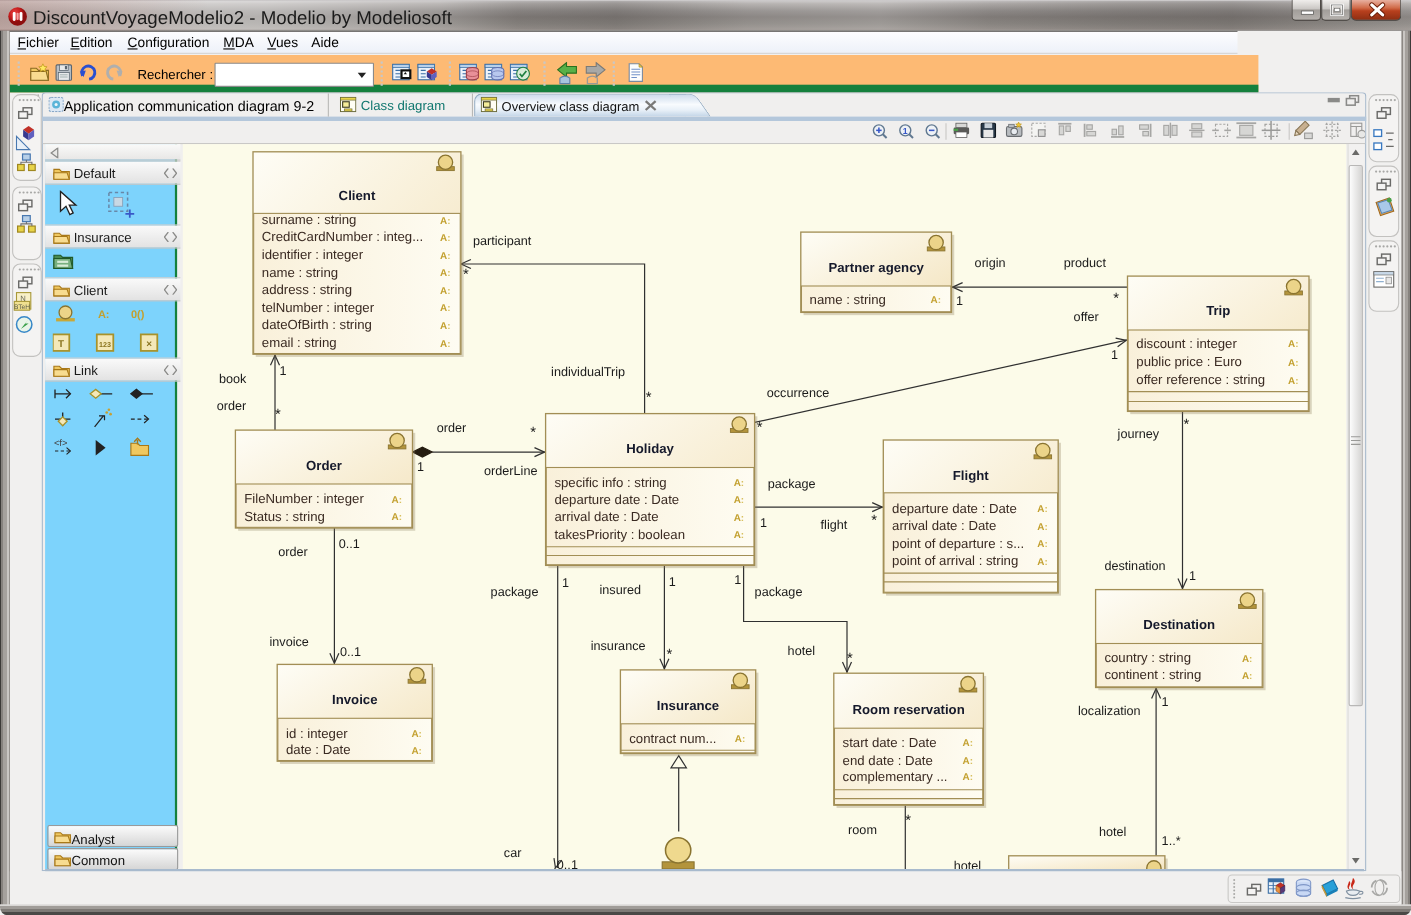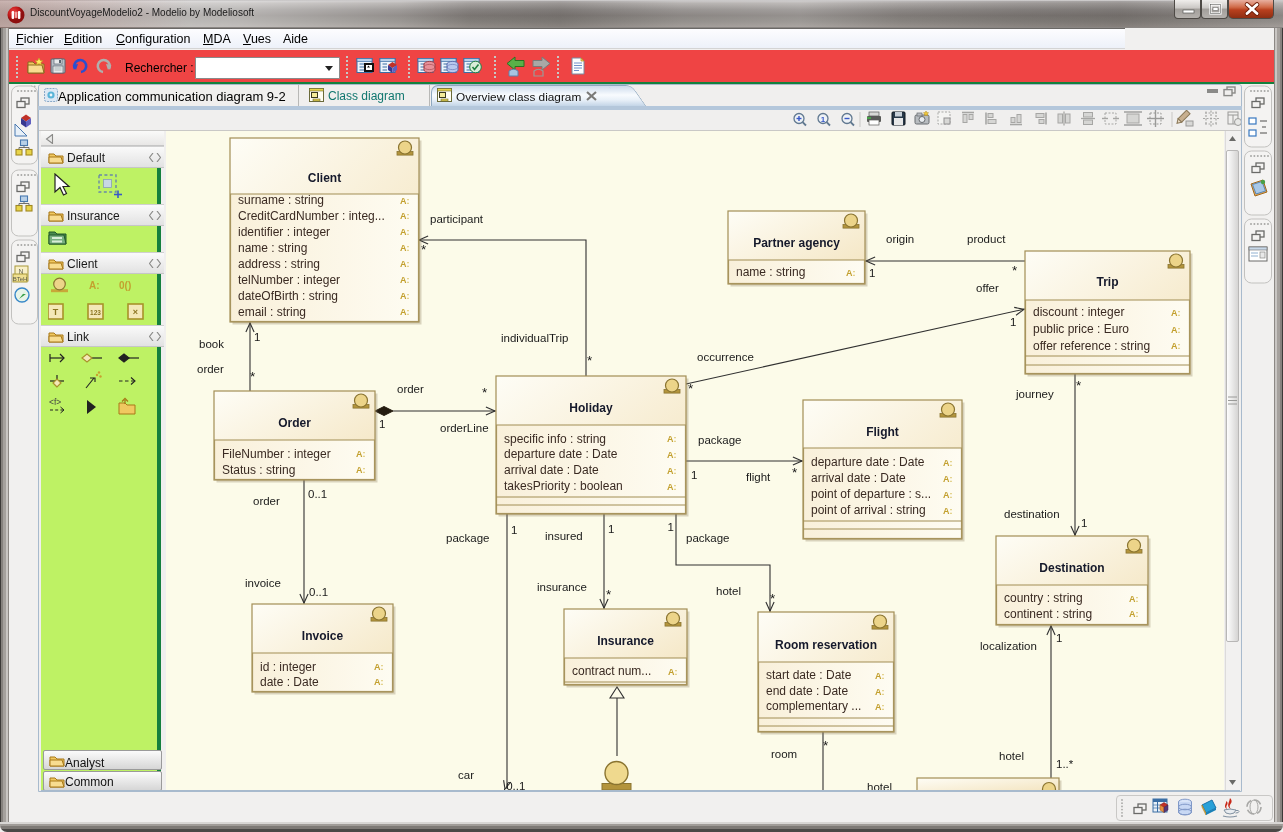--- a/index.html
+++ b/index.html
@@ -9,29 +9,29 @@
 #titletint{left:0;top:0;width:190px;height:28px;background:linear-gradient(90deg,rgba(145,75,65,0.30),rgba(145,75,65,0))}
 #borderL{left:0;top:28px;width:9px;height:796px;background:linear-gradient(90deg,#3c3a38 0 1px,#86827e 1px 3px,#a5a19d 3px 6px,#c9c6c3 6px 8px,#8c8884 8px 9px)}
 #borderR{left:1274px;top:28px;width:9px;height:796px;background:linear-gradient(90deg,#8c8884 0 1px,#c9c6c3 1px 3px,#a5a19d 3px 6px,#86827e 6px 8px,#3c3a38 8px 9px)}
 #borderB{left:0;top:822px;width:1283px;height:10px;background:linear-gradient(#d8d6d4 0 2px,#a09c98 2px 4px,#7e7a76 4px 7px,#4a4846 7px 10px);border-radius:0 0 7px 7px}
 .wbtn{top:0;height:19px;border:1px solid #4e4a46;border-top:none;color:#fff;text-align:center;font-weight:bold}
 #btnmin{left:1174px;width:27px;border-radius:0 0 4px 4px;background:linear-gradient(#f0eeec 0%,#cac7c4 45%,#a29e9a 50%,#b5b1ad 100%)}
 #btnmax{left:1201px;width:27px;border-radius:0 0 4px 4px;background:linear-gradient(#f0eeec 0%,#cac7c4 45%,#a29e9a 50%,#b5b1ad 100%)}
 #btncls{left:1228px;width:46px;border-radius:0 0 5px 5px;background:linear-gradient(#e8b0a0 0%,#d06a48 40%,#b8401e 55%,#8e2e12 100%)}
 #menubar{left:9px;top:28px;width:1116px;height:21px;background:linear-gradient(#fdfdff,#edf1f9);border-top:1px solid #6a6866;border-bottom:1px solid #d4d4d4}
 .mitem{position:absolute;top:3px;font-size:12.5px;color:#000}
-#toolbar{left:9px;top:50px;width:1265px;height:34px;background:#ef4444;border-bottom:2px solid #15803d}
+#toolbar{left:9px;top:50px;width:1135px;height:34px;background:#fdba74;border-bottom:7px solid #15803d}
 #combo{left:186px;top:7px;width:145px;height:22px;background:#fff;border:1px solid #8a8a8a;border-radius:1px}
 .vsep{position:absolute;top:6px;width:2px;height:22px;border-left:2px dotted #c8c7c5}
 #editor{left:38px;top:84px;width:1204px;height:708px;background:#f0efee;border:1px solid #a8bacd;border-radius:3px 3px 0 0}
 #tabband{left:38px;top:106px;width:1204px;height:4px;background:#b4c7db}
 .tab{position:absolute;top:85px;height:21px;font-size:12px;color:#111}
 #tab3{background:linear-gradient(#cddbec 0%,#f8fbfe 45%,#e8f0f8 70%,#c3d5e7 100%);border:1px solid #8ea8c0;border-bottom:none;border-radius:7px 14px 0 0}
 #edtools{left:39px;top:110px;width:1202px;height:21px;background:#f0efee;border-bottom:1px solid #c9c8c6}
-#palette{left:41px;top:131px;width:120px;height:659px;background:#bef264;border-right:4px solid #15803d}
+#palette{left:41px;top:131px;width:120px;height:659px;background:#7dd3fc;border-right:2px solid #15803d}
 .phead{position:absolute;left:0;width:123px;height:22px;background:linear-gradient(#fafafa,#e2e2e2);border-top:1px solid #d0d0d0;border-bottom:1px solid #c6c6c6;font-size:12px;color:#1a1a1a}
 .pbar{position:absolute;left:2px;width:119px;height:20px;background:linear-gradient(#fbfbfb,#d6d6d6);border:1px solid #9a9a9a;border-radius:2px;font-size:12px;color:#111}
 #vscroll{left:1225px;top:131px;width:15px;height:659px;background:#f2f1f0;border-left:1px solid #dcdbda}
 #vthumb{left:1226px;top:150px;width:13px;height:492px;background:linear-gradient(90deg,#fdfdfd,#d5d4d3);border:1px solid #b8b7b6;border-radius:2px}
 #status{left:9px;top:792px;width:1265px;height:30px;background:#f1f0ef}
 #statgrp{left:1116px;top:795px;width:157px;height:26px;border:1px solid #c9c8c6;border-radius:4px;background:#f1f0ef}
 text{font-family:"Liberation Sans",sans-serif}
 </style></head><body>
 <div id="titlebar" class="abs"></div>
 <div id="titlestreaks" class="abs"></div>
@@ -42,21 +42,21 @@
         <stop offset="0" stop-color="#e84040"></stop>
         <stop offset="0.7" stop-color="#c01818"></stop>
         <stop offset="1" stop-color="#8e0f0f"></stop>
       </radialGradient>
     </defs>
     <circle cx="9" cy="9" r="8.5" fill="url(#mg)"></circle>
     <rect x="4.6" y="5" width="2.6" height="8" rx="1.2" fill="#fff"></rect>
     <rect x="8" y="5.6" width="2" height="6.6" rx="1" fill="#f4a0a0"></rect>
     <rect x="10.8" y="5" width="2.6" height="8" rx="1.2" fill="#fff"></rect>
   </svg>
-<div class="abs" style="left:30px;top:7px;font-size:10px;color:#1a1a1a">DiscountVoyageModelio2 - Modelio by Modeliosoft</div>
+<div class="abs" style="left:30px;top:7px;font-size:17px;color:#1a1a1a">DiscountVoyageModelio2 - Modelio by Modeliosoft</div>
 <div id="btnmin" class="abs wbtn"><svg width="27" height="19">
       <rect x="8" y="10" width="11" height="3" fill="#fff" stroke="#5a5a58" stroke-width="0.7"></rect>
     </svg></div>
 <div id="btnmax" class="abs wbtn"><svg width="27" height="19">
       <rect x="8.5" y="4.5" width="10" height="9" fill="none" stroke="#fff" stroke-width="2.2"></rect>
       <rect x="8.5" y="4.5" width="10" height="9" fill="none" stroke="#5a5a58" stroke-width="0.6"></rect>
       <rect x="11" y="7.5" width="5" height="3" fill="#fff" stroke="#5a5a58" stroke-width="0.5"></rect>
     </svg></div>
 <div id="btncls" class="abs wbtn"><svg width="46" height="19">
       <g stroke="#6e1e08" stroke-width="4.6" stroke-linecap="round">

